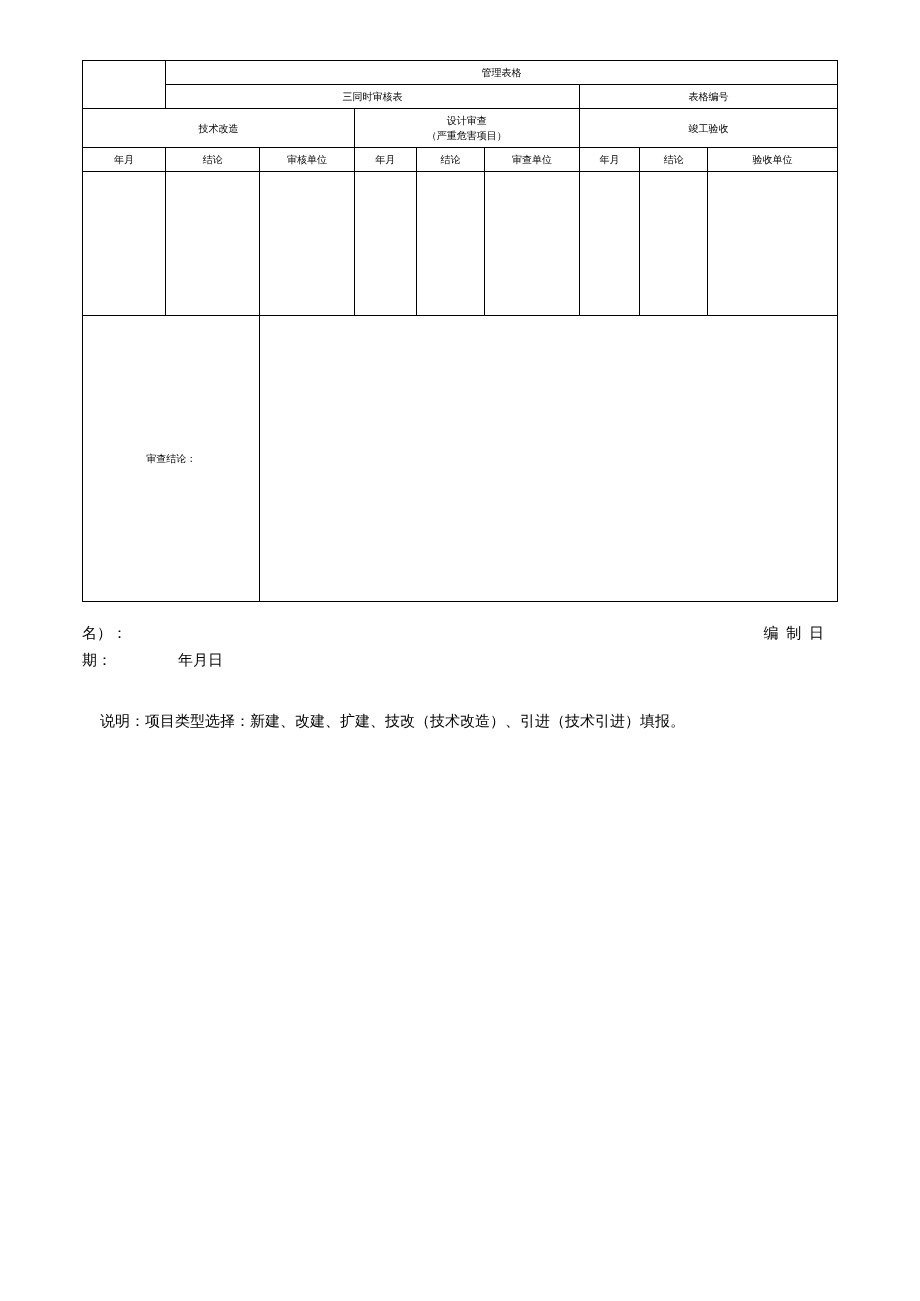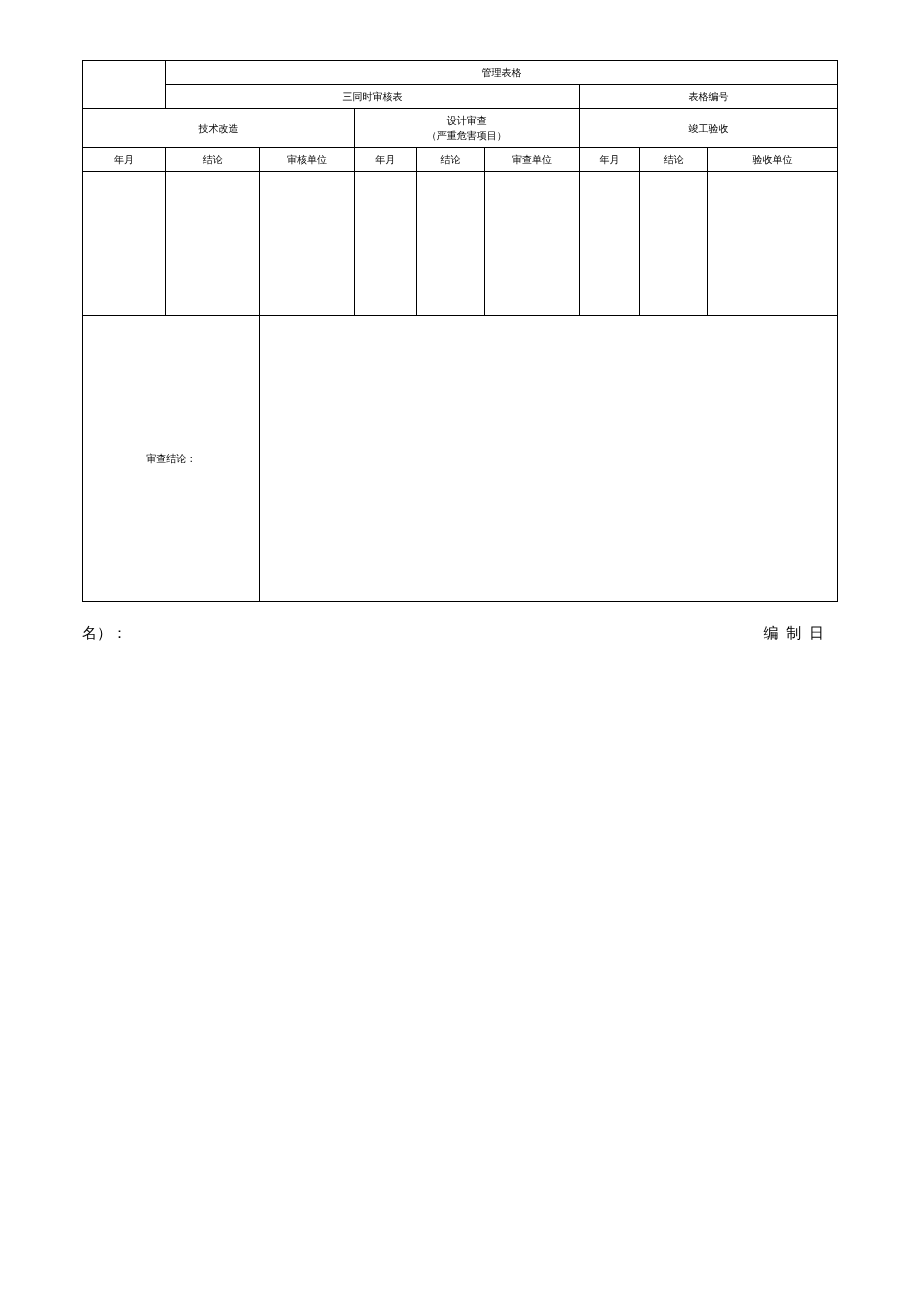--- a/index.html
+++ b/index.html
@@ -177,16 +177,20 @@
     </tr>
 
   </tbody>
     </table>
 
   <div class="footer">
     <div class="footer-line2-wrap">
       <span class="footer-left2">名）：</span>
       <span class="footer-right2">编 制  日</span>
     </div>
+    <div class="footer-line3">
+      <span class="date-label">期：</span><span>年月日</span>
+    </div>
   </div>
 
+  <div class="note">说明：项目类型选择：新建、改建、扩建、技改（技术改造）、引进（技术引进）填报。</div>
 
 </div>
 
 </body></html>

